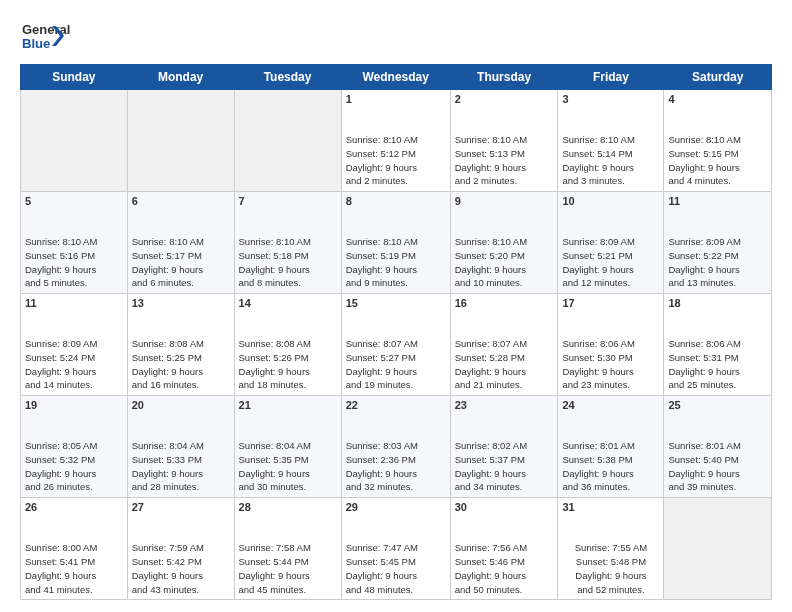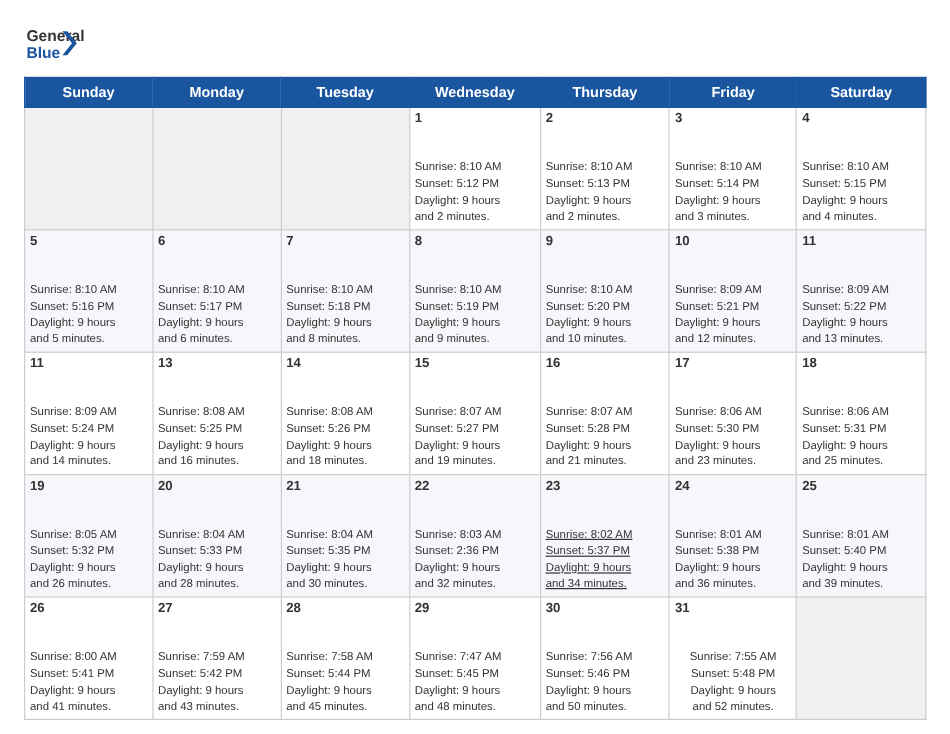--- a/index.html
+++ b/index.html
@@ -261,21 +261,21 @@
           </td>
           <td>
             <span class="day-num">22</span>
             <div class="day-info" style="white-space: pre-line;">Sunrise: 8:03 AM
 Sunset: 2:36 PM
 Daylight: 9 hours
 and 32 minutes.</div>
           </td>
           <td>
             <span class="day-num">23</span>
-            <div class="day-info" style="white-space: pre-line; text-decoration: underline;">Sunrise: 8:02 AM
+            <div class="day-info" style="white-space: pre-line;">Sunrise: 8:02 AM
 Sunset: 5:37 PM
 Daylight: 9 hours
 and 34 minutes.</div>
           </td>
           <td>
             <span class="day-num">24</span>
             <div class="day-info" style="white-space: pre-line;">Sunrise: 8:01 AM
 Sunset: 5:38 PM
 Daylight: 9 hours
 and 36 minutes.</div>

